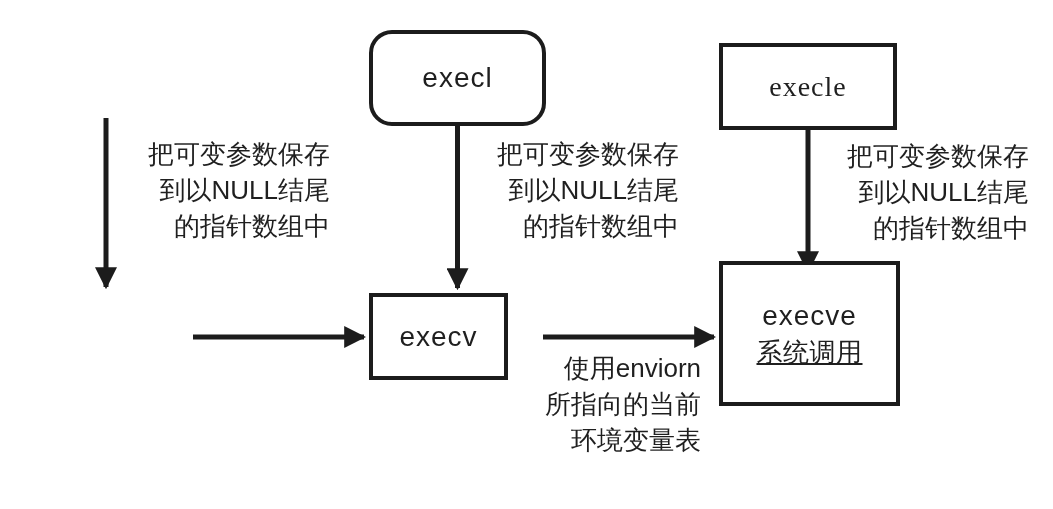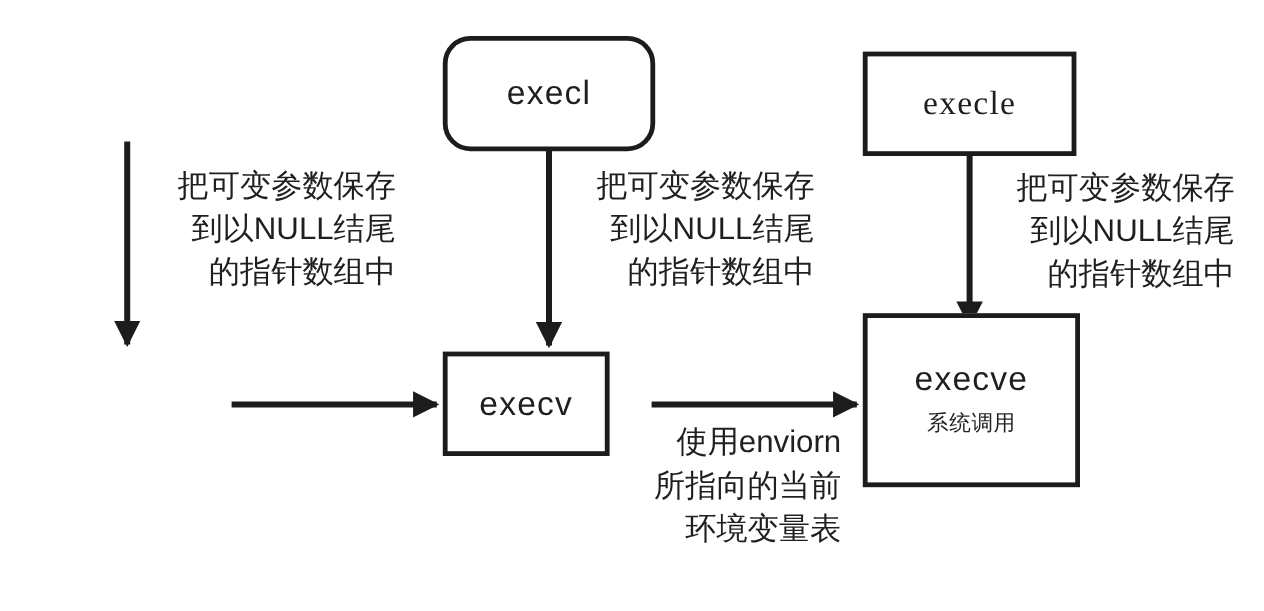--- a/index.html
+++ b/index.html
@@ -24,22 +24,23 @@
     display: flex;
     flex-direction: column;
     align-items: center;
     justify-content: center;
     color: var(--text);
     font-size: 28px;
     letter-spacing: 1px;
     line-height: 36px;
   }
   .node .sublabel {
-    font-size: 18px;
+    font-size: 26px;
     letter-spacing: 0.5px;
+    text-decoration: underline;
   }
   .annotation {
     position: absolute;
     white-space: pre-line;
     color: var(--text);
     font-size: 26px;
     line-height: 36px;
     text-align: right;
   }
   svg.connectors {

